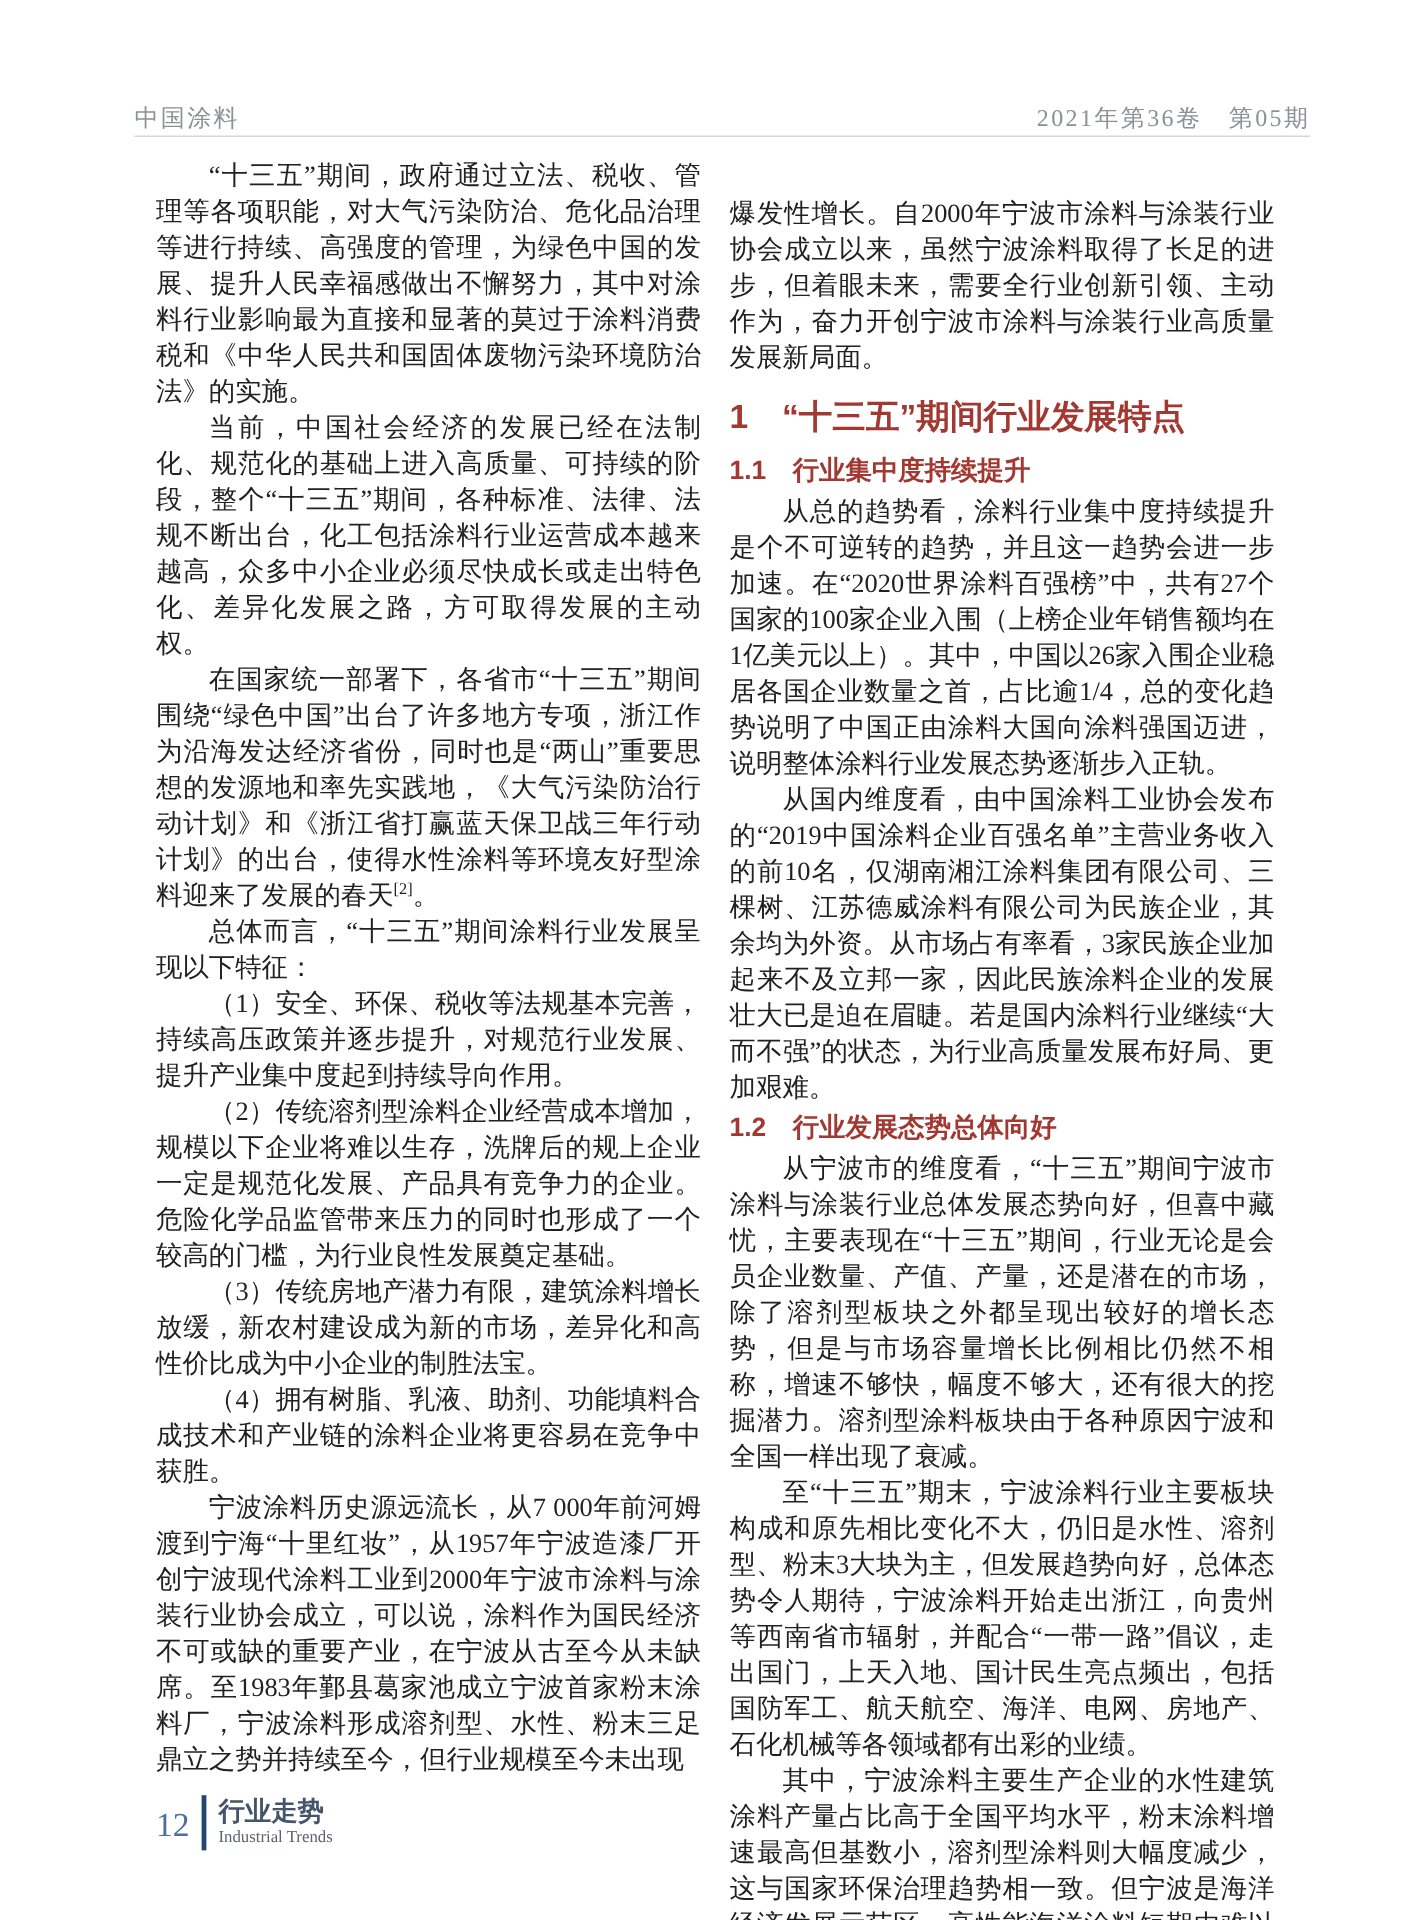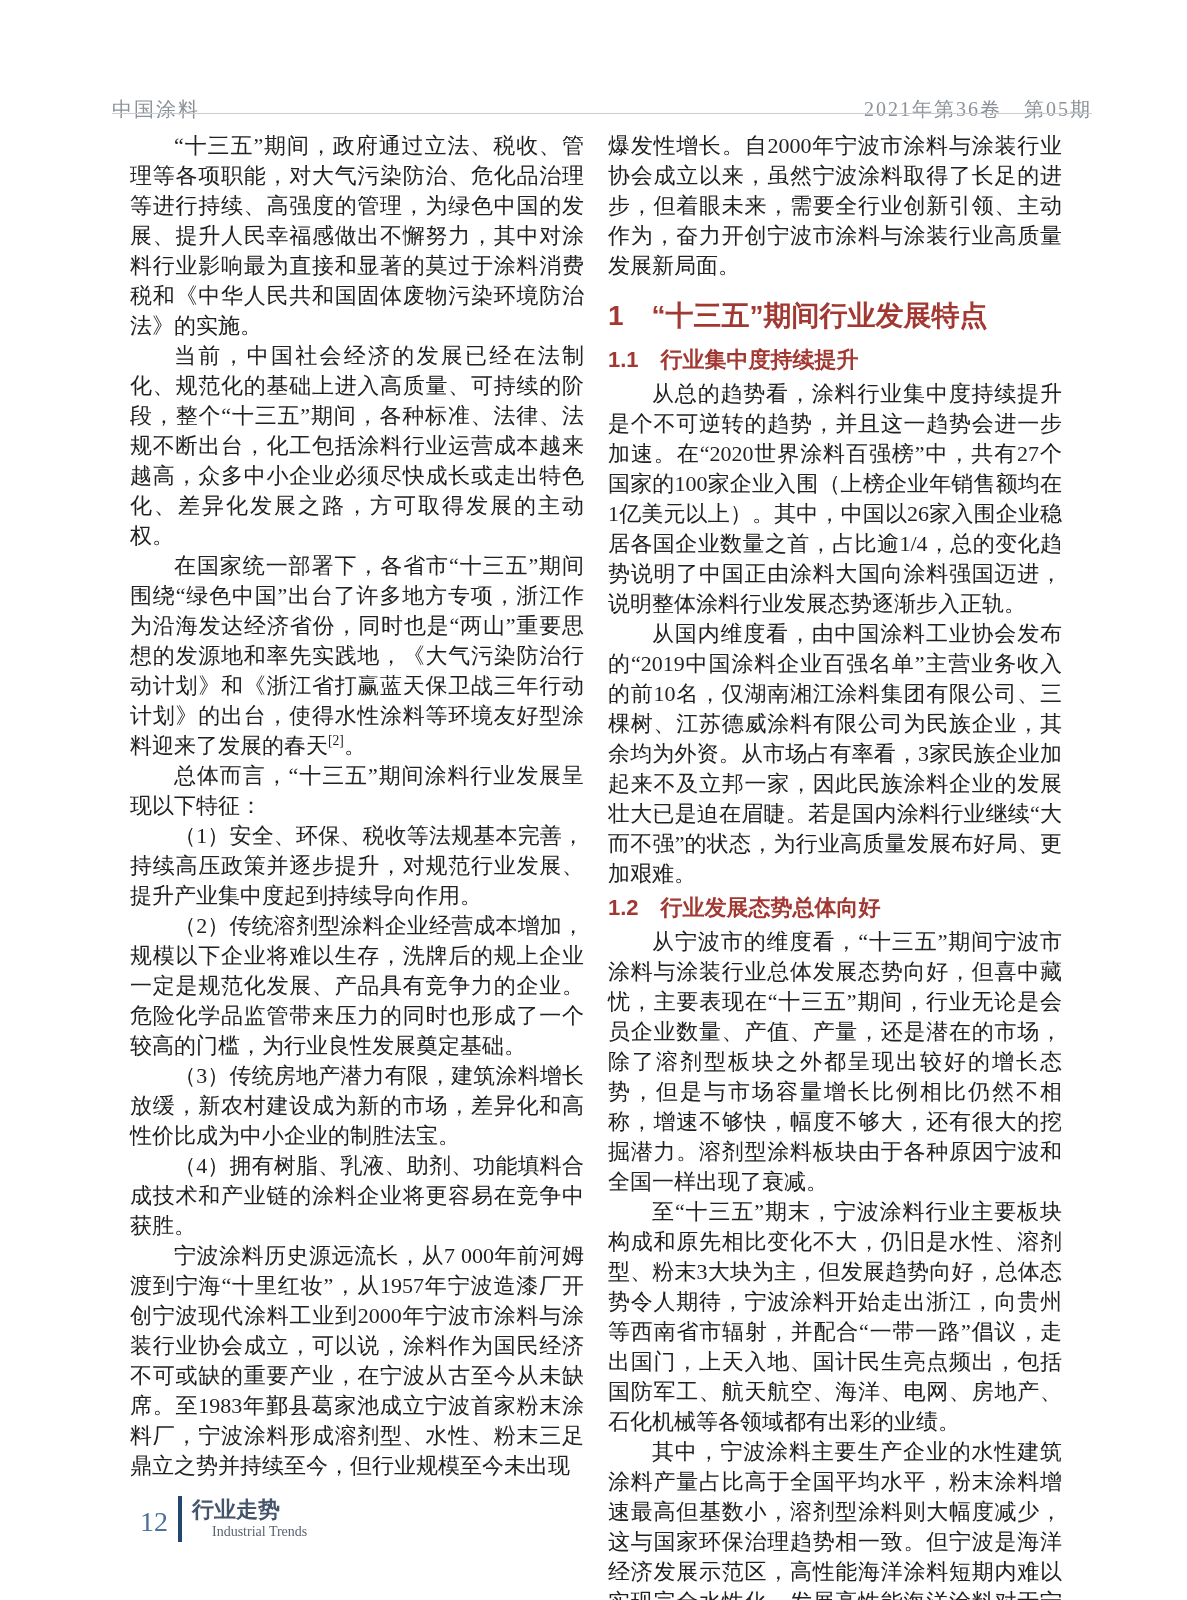--- a/index.html
+++ b/index.html
@@ -6,21 +6,21 @@
   html, body { width: 1187px; height: 1600px; }
   body {
     position: relative;
     background: #ffffff;
     font-family: "Liberation Serif", "DejaVu Serif", serif;
     color: #212121;
     overflow: hidden;
   }
   .page-header {
     position: absolute;
-    top: 93px; left: 112px; right: 95px;
+    top: 82px; left: 112px; right: 95px;
     height: 30px;
     display: flex;
     justify-content: space-between;
     align-items: flex-end;
     font-size: 20px;
     color: #8b9196;
     letter-spacing: 2px;
   }
   .header-rule {
     position: absolute;
@@ -35,21 +35,21 @@
     display: flex;
     gap: 24px;
   }
   .col { flex: 1; }
   .col p, .col div.h1, .col div.h2 {
     font-size: 22px;
     line-height: 30px;
     text-align: justify;
   }
   .col p.p { text-indent: 2em; }
-  .col p.p-cont { text-indent: 0; }
+  .col p.p-cont { text-indent: 0; margin-top: 32px; }
   .col sup { font-size: 0.62em; vertical-align: super; line-height: 0; }
   .col div.h1 {
     font-family: "Liberation Sans", "DejaVu Sans", sans-serif;
     font-weight: bold;
     color: #a23832;
     font-size: 28px;
     line-height: 34px;
     margin: 18px 0 12px 0;
     text-align: left;
   }
@@ -57,21 +57,21 @@
     font-family: "Liberation Sans", "DejaVu Sans", sans-serif;
     font-weight: bold;
     color: #a23832;
     font-size: 22px;
     line-height: 30px;
     margin: 4px 0 4px 0;
     text-align: left;
   }
   .page-footer {
     position: absolute;
-    left: 140px; top: 1496px;
+    left: 130px; top: 1496px;
     display: flex;
     align-items: center;
   }
   .footer-pagenum {
     font-size: 28px;
     color: #4c6f9b;
     align-self: flex-end;
     margin-right: 10px;
     line-height: 40px;
   }
@@ -85,21 +85,20 @@
     font-family: "Liberation Sans", "DejaVu Sans", sans-serif;
     font-weight: bold;
     font-size: 22px;
     line-height: 26px;
     color: #44546a;
   }
   .footer-en {
     font-size: 14px;
     line-height: 18px;
     color: #5a6470;
-    margin-left: 20px;
   }
 </style>
 </head>
 <body>
 
 <div class="page-header">
   <span>中国涂料</span>
   <span>2021年第36卷　第05期</span>
 </div>
 <div class="header-rule"></div>

